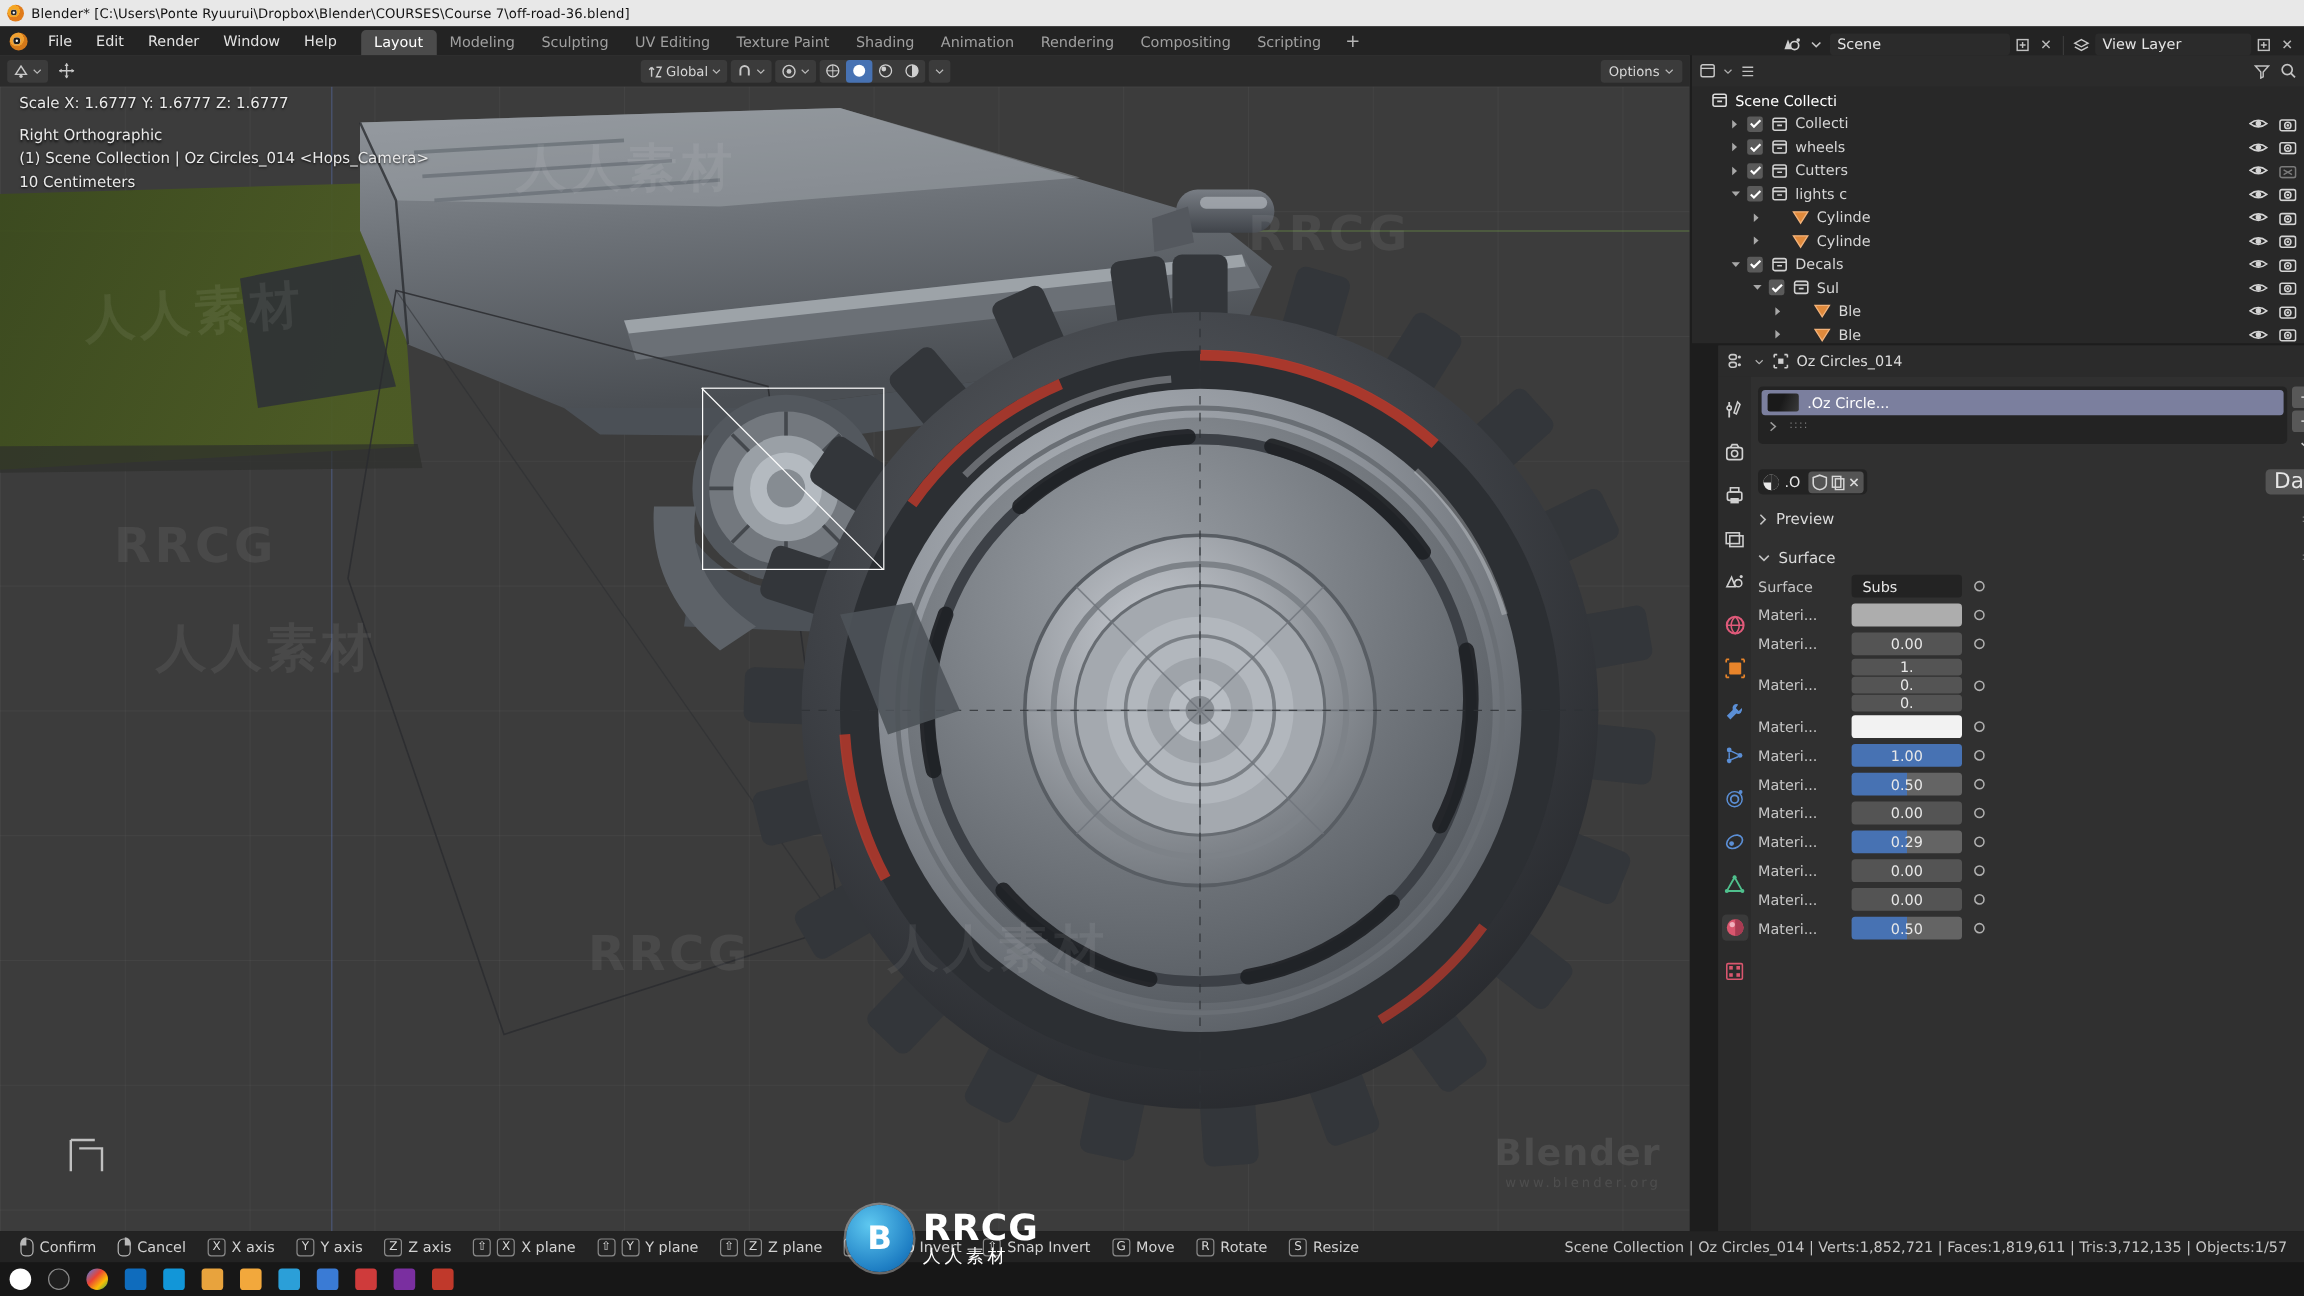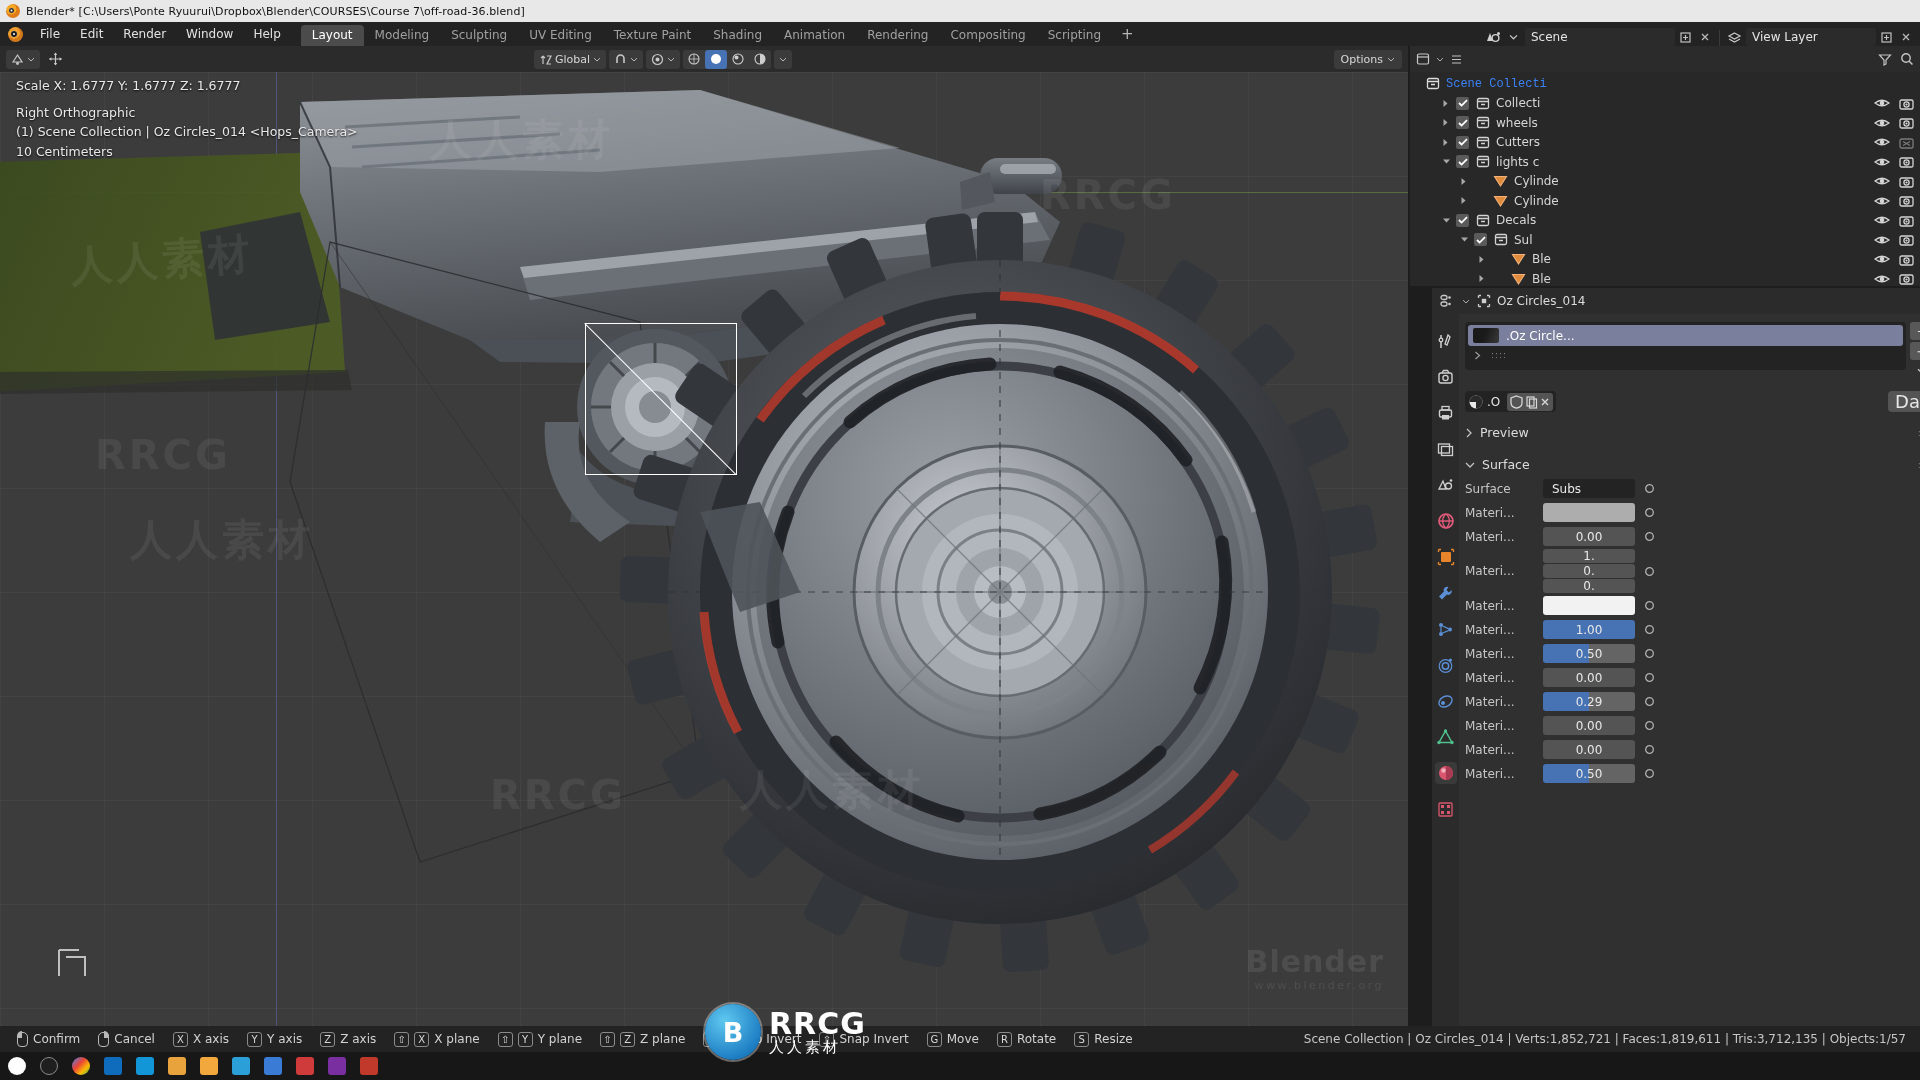--- a/index.html
+++ b/index.html
@@ -155,21 +155,21 @@
   .ol-header {
     height: 26px; background: #2b2b2b; display: flex; align-items: center;
     gap: 6px; padding: 0 6px;
   }
   .ol-search { margin-left: auto; display: flex; align-items: center; gap: 8px; color: #c0c0c0; }
   .ol-body { padding-top: 2px; }
   .ol-row {
     height: 19.5px; display: flex; align-items: center; font-size: 12px;
     color: #d6d6d6; padding-right: 6px; position: relative;
   }
-  .ol-row.root { color: #3b82f6; font-family: Liberation Mono, monospace; }
+  .ol-row.root { color: #ffffff; }
   .ol-row .disc { width: 14px; text-align: center; color: #9a9a9a; font-size: 9px; flex:0 0 auto; }
   .ol-cb {
     width: 13px; height: 13px; border-radius: 2px; background: #5a5a5a;
     display: flex; align-items: center; justify-content: center; flex: 0 0 auto;
     margin-right: 5px;
   }
   .ol-cb svg { display:block; }
   .ol-ico { width: 17px; display:flex; align-items:center; justify-content:center; flex:0 0 auto; margin-right:5px; }
   .ol-name { white-space: nowrap; overflow: hidden; }
   .ol-eyes { margin-left: auto; display: flex; gap: 9px; align-items: center; padding-left: 8px; }

